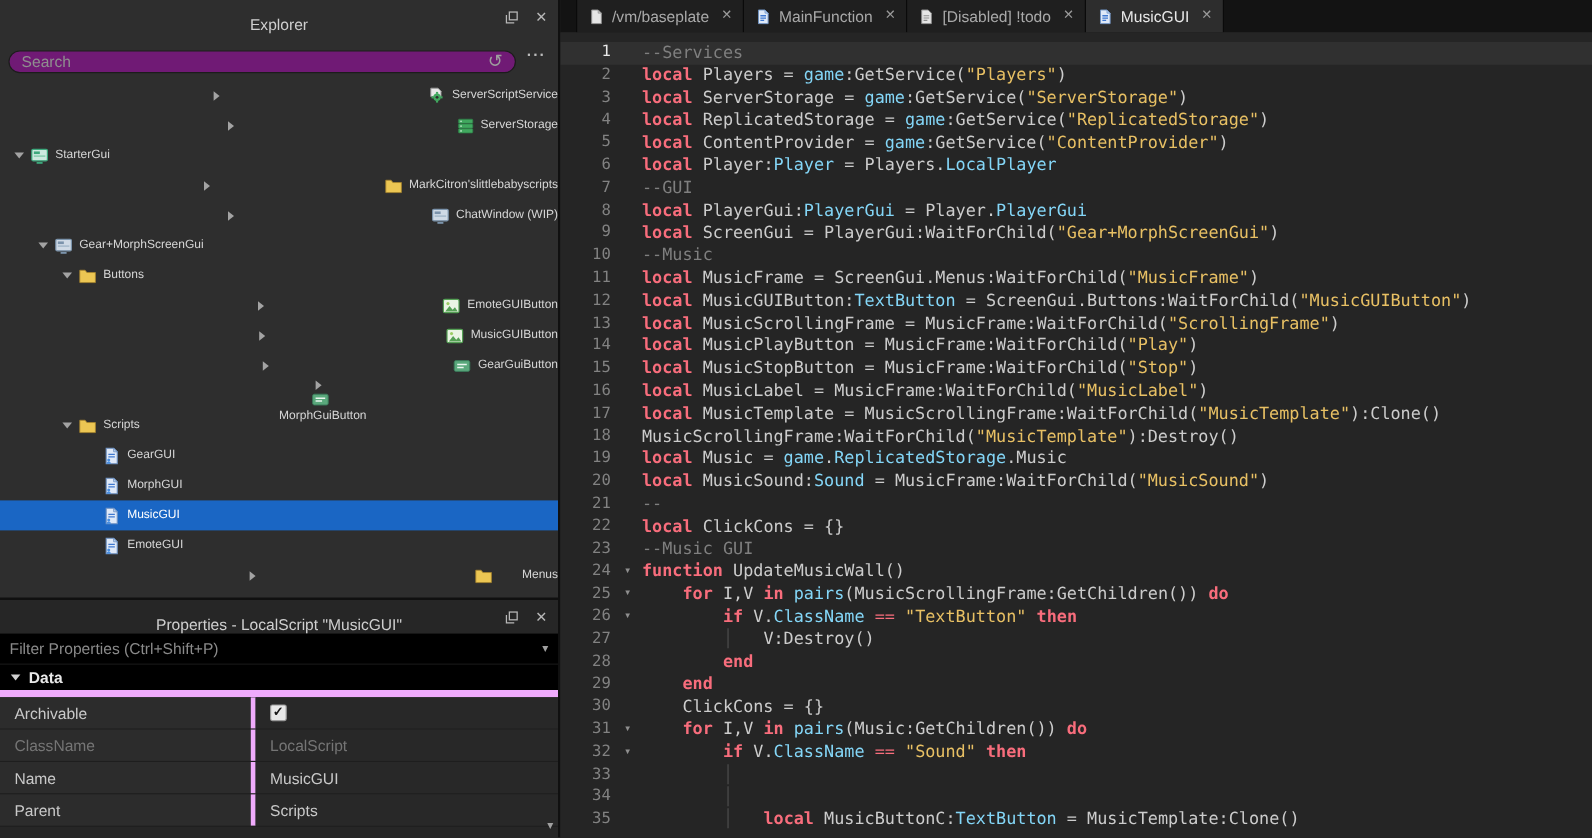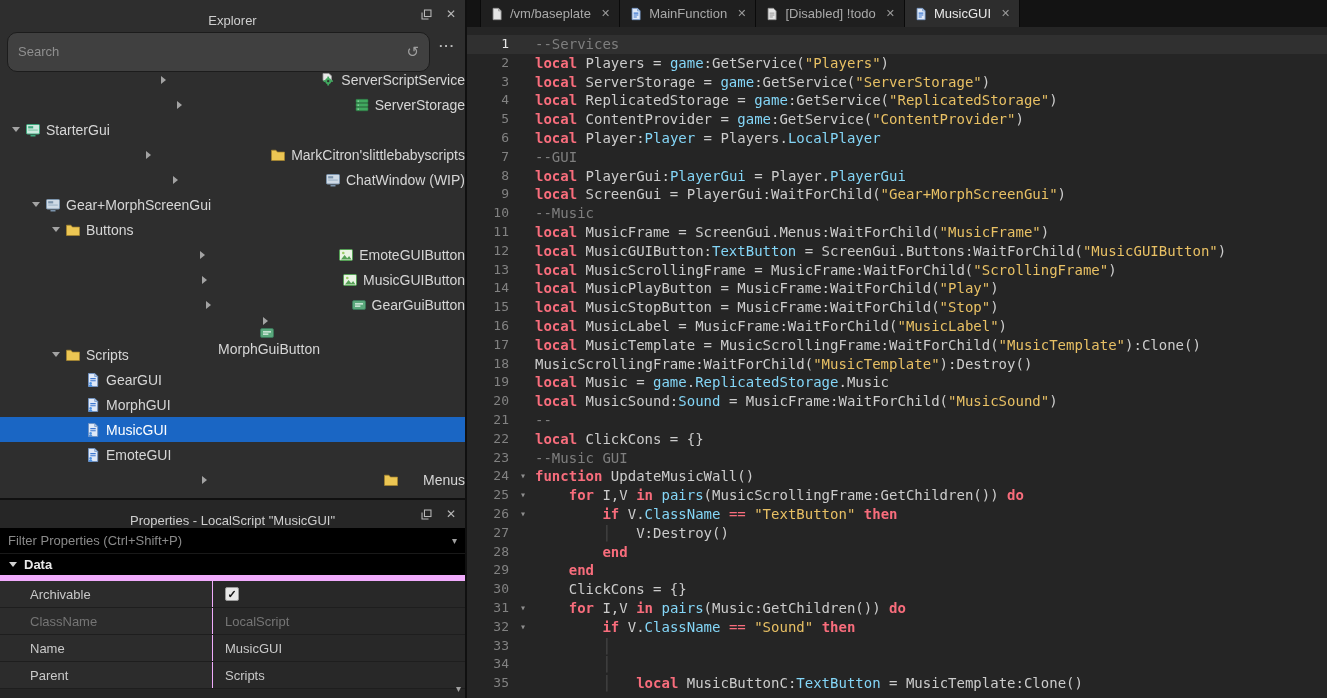--- a/index.html
+++ b/index.html
@@ -10,41 +10,41 @@
     font-family:"Liberation Sans",sans-serif;color:#cccccc;
   }
   
   .left{width:467px;min-width:467px;background:var(--panel-bg,#2e2e2e);display:flex;flex-direction:column;border-right:2px solid #101010;}
   .panel-titlebar{height:28px;position:relative;display:flex;align-items:flex-end;justify-content:center;font-size:13px;color:#cfcfcf;flex:none;}
   .titlebar-controls{position:absolute;right:6px;top:0;height:100%;display:flex;align-items:center;gap:9px;}
   .ctrl{width:16px;height:16px;display:flex;align-items:center;justify-content:center;color:#b8b8b8;font-size:12px;}
   .ctrl svg{width:13px;height:13px;}
   .explorer{height:498px;display:flex;flex-direction:column;}
   .search-row{height:35px;display:flex;align-items:center;padding:0 7px;gap:6px;flex:none;}
-  .search-box{flex:1;height:40px;background:#404040;border:1px solid #1c1c1c;border-radius:10px;display:flex;align-items:center;padding:0 10px;color:#8f8f8f;font-size:13px;margin-top:12px;}
+  .search-box{flex:1;height:19px;background:#701a75;border:1px solid #1c1c1c;border-radius:10px;display:flex;align-items:center;padding:0 10px;color:#8f8f8f;font-size:13px;margin-top:12px;}
   .search-box .hist{margin-left:auto;color:#9e9e9e;font-size:15px;line-height:1;}
   .more-btn{width:22px;height:22px;display:flex;align-items:center;justify-content:center;color:#bdbdbd;font-size:13px;font-weight:bold;letter-spacing:1px;}
   .tree{flex:1;overflow:hidden;padding-top:4px;}
-  .tree-row{height:25px;display:flex;align-items:center;font-size:14px;color:#d6d6d6;white-space:nowrap;}
+  .tree-row{height:25px;display:flex;align-items:center;font-size:10px;color:#d6d6d6;white-space:nowrap;}
   .tree-row.selected{background:var(--selection,#1a66c4);color:#ffffff;}
   .arrow{width:15px;min-width:15px;height:15px;display:flex;align-items:center;justify-content:center;margin-right:2px;}
   .arrow.right::before{content:"";border-left:5px solid #a3a3a3;border-top:4px solid transparent;border-bottom:4px solid transparent;}
   .arrow.down::before{content:"";border-top:5px solid #a3a3a3;border-left:4px solid transparent;border-right:4px solid transparent;}
   .icon{width:16px;height:16px;display:inline-flex;align-items:center;justify-content:center;flex:none;line-height:1;}
   .icon svg{width:100%;height:100%;display:block;}
   .tree-label{margin-left:5px;}
   
   .properties{flex:1;display:flex;flex-direction:column;border-top:2px solid #101010;position:relative;background:#262626;}
   .filter-row{height:26px;background:#000000;border-bottom:1px solid #191919;display:flex;align-items:center;padding:0 8px;font-size:13px;color:#8a8a8a;flex:none;}
   .filter-row .dd{margin-left:auto;color:#a0a0a0;font-size:10px;line-height:1;}
   .section-header{height:27px;background:#000000;display:flex;align-items:center;padding:0 9px;gap:7px;font-size:13px;font-weight:bold;color:#e8e8e8;flex:none;border-bottom:6px solid #f0abfc;}
   .tri-down{border-top:5px solid #d0d0d0;border-left:4px solid transparent;border-right:4px solid transparent;width:0;height:0;}
   .props-grid{flex:1;overflow:hidden;}
   .prop-row{display:flex;height:27px;border-bottom:1px solid #1e1e1e;font-size:13px;}
-  .prop-name{width:213px;min-width:213px;background:#2c2c2c;border-right:1px solid #f0abfc;display:flex;align-items:center;padding-left:30px;color:#c9c9c9;}
+  .prop-name{width:213px;min-width:213px;background:#2c2c2c;border-right:4px solid #f0abfc;display:flex;align-items:center;padding-left:12px;color:#c9c9c9;}
   .prop-value{flex:1;background:#282828;display:flex;align-items:center;padding-left:12px;color:#c9c9c9;}
   .prop-row.readonly .prop-name,.prop-row.readonly .prop-value{color:#757575;}
   .checkbox{width:14px;height:14px;background:#e8e8e8;border:1px solid #9a9a9a;border-radius:2px;display:flex;align-items:center;justify-content:center;font-size:11px;font-weight:bold;color:#161616;line-height:1;}
   .props-downarrow{position:absolute;right:4px;bottom:4px;color:#a0a0a0;font-size:10px;line-height:1;}
   
   .right{flex:1;display:flex;flex-direction:column;min-width:0;}
   .tab-bar{height:27px;background:var(--tab-bar-bg,#131313);display:flex;align-items:stretch;padding-left:13px;flex:none;text-align:right;}
   .tab{display:flex;align-items:center;gap:6px;padding:0 9px;background:#1f1f1f;border-right:1px solid #0a0a0a;font-size:13px;color:#a9a9a9;white-space:nowrap;}
   .tab:first-of-type{border-left:1px solid #0a0a0a;}
   .tab.active{background:var(--active-tab-bg,#2d2d2d);color:#e9e9e9;}

